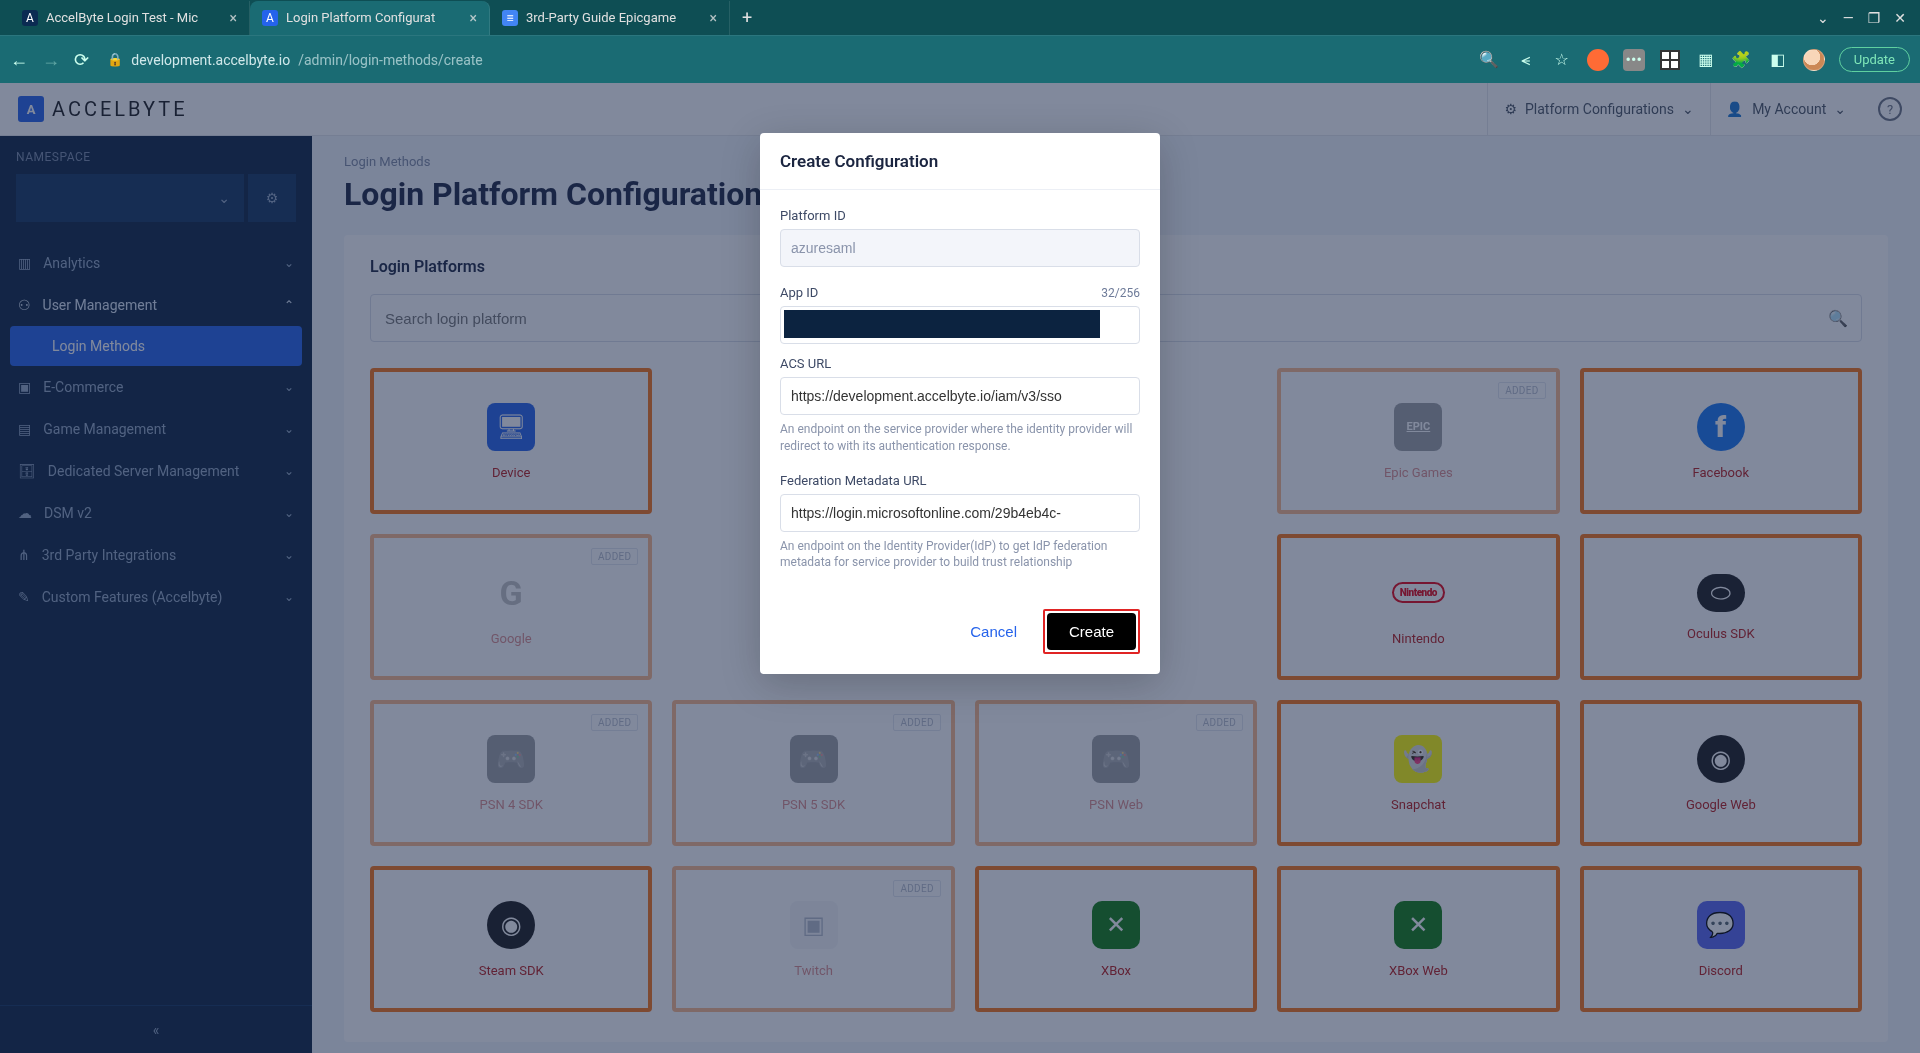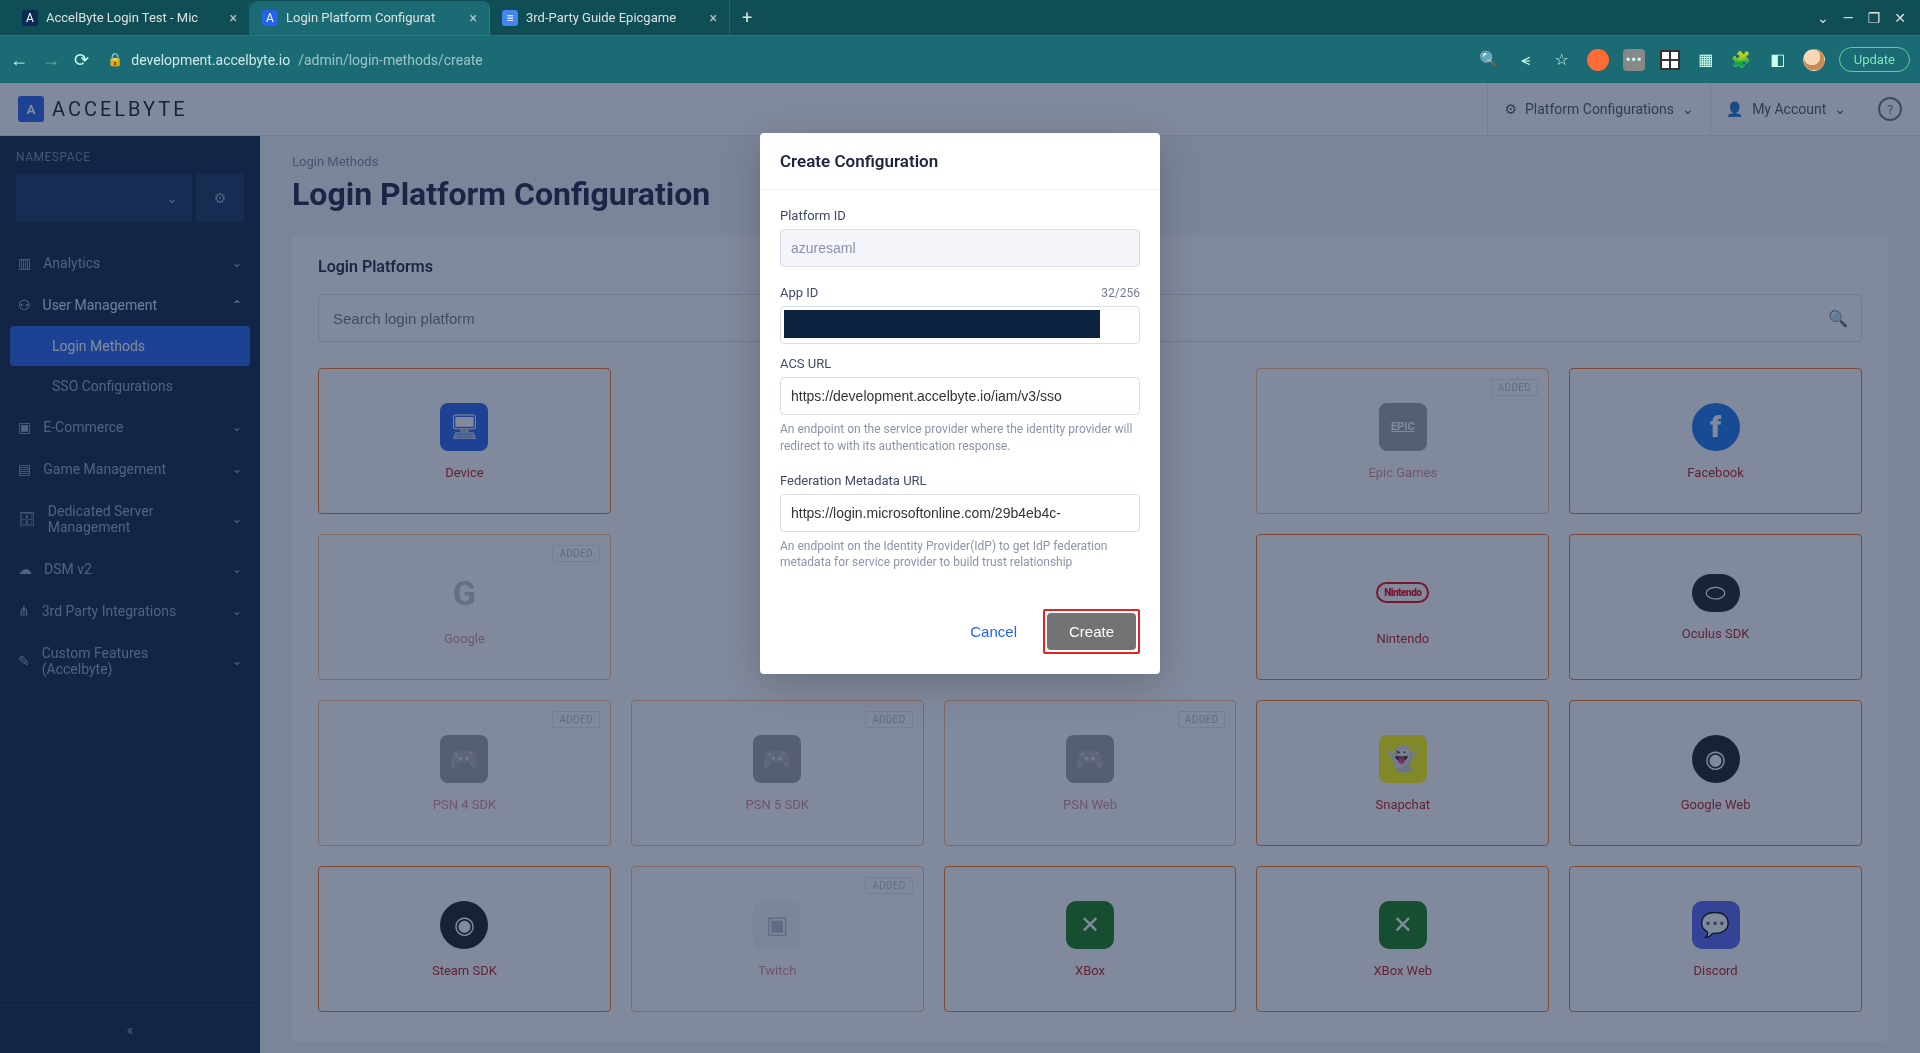--- a/index.html
+++ b/index.html
@@ -34,21 +34,21 @@
   .app { display:flex; height: calc(1053px - 83px); width:100%; background:#f2f5fb; position:relative; }
   .app-header { position:absolute; top:0; left:0; right:0; height:53px; background:#fff; display:flex; align-items:center; padding:0 18px; border-bottom:1px solid #e5e7eb; z-index:2; }
   .logo-wrap { display:flex; align-items:center; gap:8px; }
   .logo-mark { width:26px; height:26px; background:#2563eb; display:inline-flex; align-items:center; justify-content:center; color:#fff; font-size:13px; font-weight:700; border-radius:3px; }
   .logo-text { font-size:20px; letter-spacing:3px; font-weight:400; color:#1a1a1a; }
   .app-header .spacer { flex:1; }
   .hdr-item { display:flex; align-items:center; gap:8px; padding:0 16px; color:#4b5563; font-size:14px; border-left:1px solid #e5e7eb; height:100%; cursor:pointer; }
   .help-circle { width:24px; height:24px; border:2px solid #6b7280; border-radius:50%; display:flex; align-items:center; justify-content:center; font-size:13px; color:#6b7280; margin-left:16px; cursor:pointer; }
 
   
-  .sidebar { width:260px; background:#0c2340; color:#94a8c4; padding-top:53px; display:flex; flex-direction:column; font-size:14px; }
+  .sidebar { width:312px; background:#0c2340; color:#94a8c4; padding-top:53px; display:flex; flex-direction:column; font-size:14px; }
   .ns-label { font-size:12px; letter-spacing:.5px; color:#7a8ba8; padding:14px 16px 10px; }
   .ns-select-wrap { display:flex; gap:0; padding:0 16px 14px; }
   .ns-select { flex:1; height:48px; background:#12335e; border:none; display:flex; align-items:center; justify-content:flex-end; padding-right:14px; cursor:pointer; }
   .ns-gear { width:48px; height:48px; background:#12335e; margin-left:4px; display:flex; align-items:center; justify-content:center; cursor:pointer; }
   .nav { list-style:none; margin-top:6px; }
   .nav-item { display:flex; align-items:center; padding:13px 18px; gap:12px; cursor:pointer; position:relative; }
   .nav-item .chev { margin-left:auto; font-size:12px; }
   .nav-item.open { color:#d9e4f3; }
   .sub { list-style:none; }
   .sub-item { padding:12px 18px 12px 52px; cursor:pointer; font-size:14px; }
@@ -60,42 +60,42 @@
   .main-inner { padding:18px 32px 40px; }
   .breadcrumb { font-size:13px; color:#7f8ba3; margin-bottom:6px; }
   .page-title { font-size:32px; font-weight:700; color:#1b2540; margin-bottom:22px; }
   .panel { background:#fff; border-radius:4px; padding:22px 26px 30px; }
   .panel-title { font-size:16px; font-weight:600; color:#1b2540; margin-bottom:18px; }
   .search { width:100%; height:48px; border:1px solid #d9dee8; border-radius:4px; padding:0 44px 0 14px; font-size:15px; color:#333; background:#fff; position:relative; }
   .search-wrap { position:relative; margin-bottom:26px; }
   .search-wrap .mag { position:absolute; right:14px; top:50%; transform:translateY(-50%); color:#8a94ab; font-size:16px; }
 
   .grid { display:grid; grid-template-columns:repeat(5, 1fr); gap:20px; }
-  .card { height:146px; border:1px solid #f97316; border-radius:4px; background:#fff; display:flex; flex-direction:column; align-items:center; justify-content:center; gap:14px; position:relative; cursor:pointer; }
+  .card { height:146px; border:4px solid #f97316; border-radius:4px; background:#fff; display:flex; flex-direction:column; align-items:center; justify-content:center; gap:14px; position:relative; cursor:pointer; }
   .card.disabled { opacity:.5; }
   .badge { position:absolute; top:10px; right:10px; font-size:10px; border:1px solid #c7cfe0; color:#6e7b99; padding:2px 6px; border-radius:2px; letter-spacing:.3px; }
   .card-icon { width:48px; height:48px; display:flex; align-items:center; justify-content:center; border-radius:8px; font-size:24px; color:#fff; }
   .card-label { font-size:13px; color:#b91c1c; }
 
   
   .overlay { position:absolute; inset:0; background:rgba(25,40,75,.55); z-index:5; } 
   .modal { position:absolute; top:0; left:50%; transform:translateX(-50%); width:400px; background:#fff; border-radius:4px; z-index:6; box-shadow:0 10px 40px rgba(0,0,0,.2); margin-top: 50px; }
   .modal-header { padding:18px 20px; border-bottom:1px solid #eceff5; }
   .modal-title { font-size:17px; font-weight:600; color:#1b2540; }
   .modal-body { padding:18px 20px 8px; }
   .form-row { margin-bottom:18px; }
   .form-label-row { display:flex; justify-content:space-between; align-items:baseline; margin-bottom:6px; }
   .form-label { font-size:13px; color:#3e4a66; }
   .counter { font-size:12px; color:#6e7b99; }
   .form-input { width:100%; height:38px; border:1px solid #d9dee8; border-radius:4px; padding:0 10px; font-size:14px; color:#333; }
   .form-input[readonly] { background:#f3f5fa; color:#8a94ab; }
   .form-help { font-size:12px; color:#8a94ab; line-height:1.4; margin-top:6px; }
   .modal-footer { display:flex; justify-content:flex-end; gap:22px; padding:12px 20px 20px; align-items:center; }
   .btn-cancel { background:none; border:none; color:#2563eb; font-size:15px; cursor:pointer; padding:8px 4px; }
-  .btn-primary { background:#737373; color:#fff; border:none; border-radius:4px; padding:10px 22px; font-size:15px; cursor:pointer; }
+  .btn-primary { background:#000000; color:#fff; border:none; border-radius:4px; padding:10px 22px; font-size:15px; cursor:pointer; }
   .highlight-ring { border:2px solid #e02424; padding:2px; border-radius:2px; display:inline-block; }
 
   .redacted { background:#0c2340; color:#0c2340; }
 
   
   .ic-device { background:#2563eb; }
   .ic-epic   { background:#3d4148;text-decoration:underline; }
   .ic-fb     { background:#1877f2; border-radius:50%; }
   .ic-google { background:#fff; color:#888; }
   .ic-oculus { background:#1c1c1c; border-radius:24px; height:38px;}
@@ -209,21 +209,20 @@
     <span>Analytics</span>
     <span class="chev">⌄</span>
         </li>
         <li class="nav-item open">
           <span>⚇</span>
     <span>User Management</span>
     <span class="chev">⌃</span>
         </li>
         <ul class="sub">
           <li class="sub-item active">Login Methods</li>
-          <li class="sub-item">SSO Configurations</li>
         </ul>
         <li class="nav-item">
           <span>▣</span>
     <span>E-Commerce</span>
     <span class="chev">⌄</span>
         </li>
         <li class="nav-item">
           <span>▤</span>
     <span>Game Management</span>
     <span class="chev">⌄</span>

